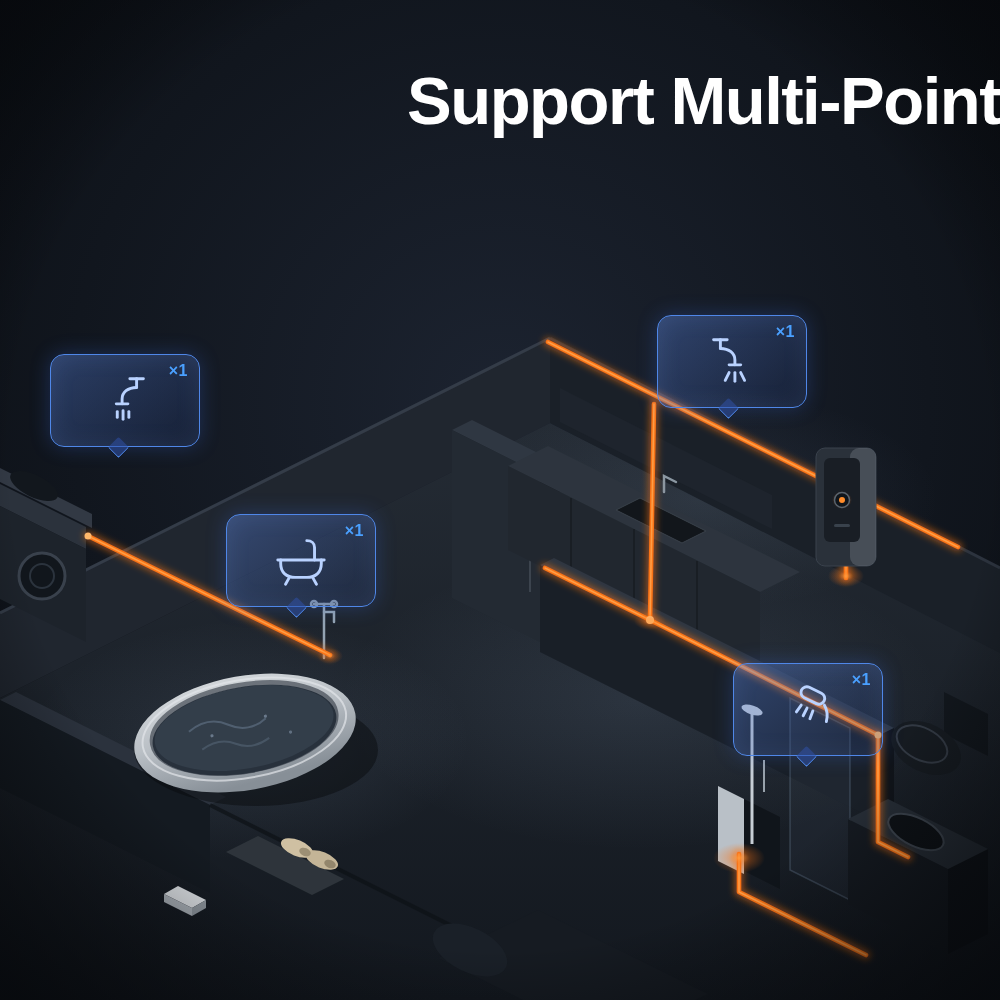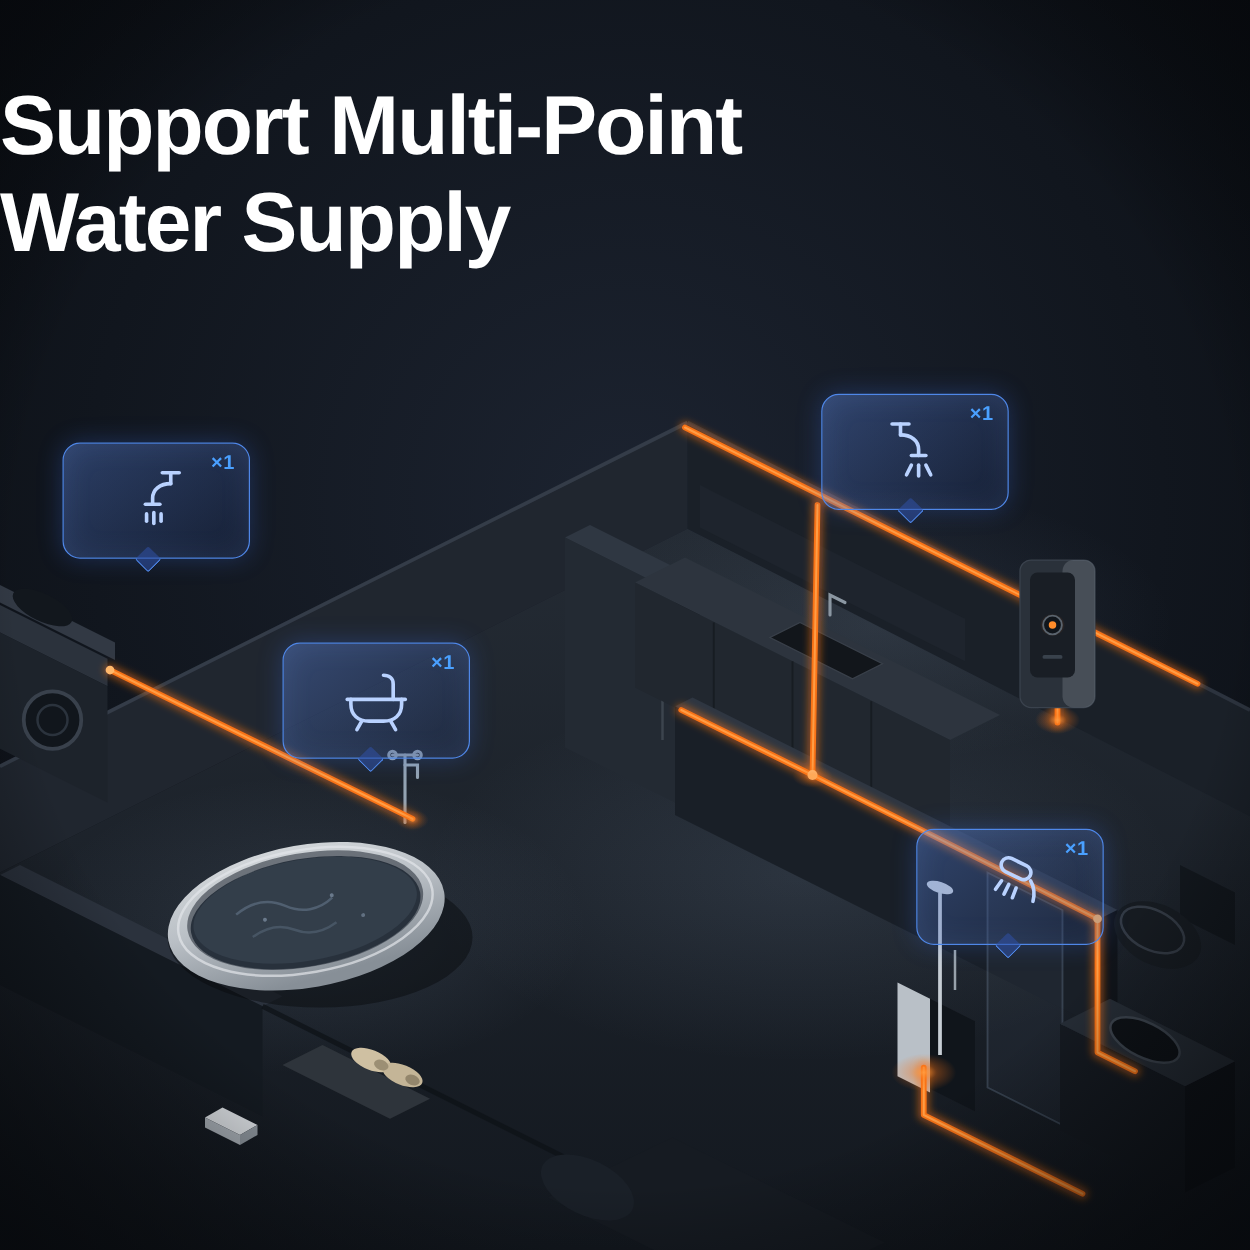--- a/index.html
+++ b/index.html
@@ -11,21 +11,21 @@
     --callout-fill-bottom:rgba(30,55,120,0.20);
     --icon-stroke:#b9d2ff;
     --count-color:#4aa0ff;
     --title-color:#ffffff;
   }
   *{margin:0;padding:0;box-sizing:border-box}
   html,body{width:1000px;height:1000px;background:var(--background);overflow:hidden;
     font-family:"Liberation Sans", sans-serif;}
   .stage{position:relative;width:1000px;height:1000px;overflow:hidden}
   .scene{position:absolute;left:0;top:0;width:1000px;height:1000px;display:block}
-  .headline{position:absolute;top:62px;left:0;width:100%;text-align:left;
+  .headline{position:absolute;top:62px;left:0;width:100%;text-align:right;
     color:var(--title-color);font-size:67px;font-weight:700;letter-spacing:-1.5px;line-height:1.16}
   .headline span{display:block}
   .callout{position:absolute;width:150px;height:93px;border-radius:14px;
     border:1.5px solid var(--callout-border);
     background:linear-gradient(140deg,var(--callout-fill-top),var(--callout-fill-bottom));
     box-shadow:0 0 20px rgba(60,110,230,.28), inset 0 0 24px rgba(130,170,255,.12);}
   .callout .count{position:absolute;top:7px;right:11px;font-size:16px;font-weight:700;
     color:var(--count-color);letter-spacing:.5px}
   .callout .icon{position:absolute;left:50%;top:52%;transform:translate(-50%,-50%);
     color:var(--icon-stroke)}
@@ -243,21 +243,20 @@
       <circle cx="842" cy="500" r="7.5" fill="#10151b" stroke="#5a646e" stroke-width="1.5"></circle>
       <circle cx="842" cy="500" r="3" fill="#ff8c2a"></circle>
       <rect x="834" y="524" width="16" height="3" rx="1.5" fill="#39424c"></rect>
     </g>
 
     <rect width="1000" height="1000" fill="url(#vign)"></rect>
   </svg>
 
   <h1 class="headline">
     <span>Support Multi-Point</span>
-    <span>Water Supply</span>
   </h1>
 
   <div class="callout c1">
     <span class="count">×1</span>
     <span class="icon">
       <svg viewBox="0 0 64 60" width="66" height="58">
         <path d="M37 8h14"></path>
           <path d="M44 8v9"></path>
         <path d="M44 17c-9 0-15 5-15 12v5"></path>
         <path d="M23 34h12"></path>

